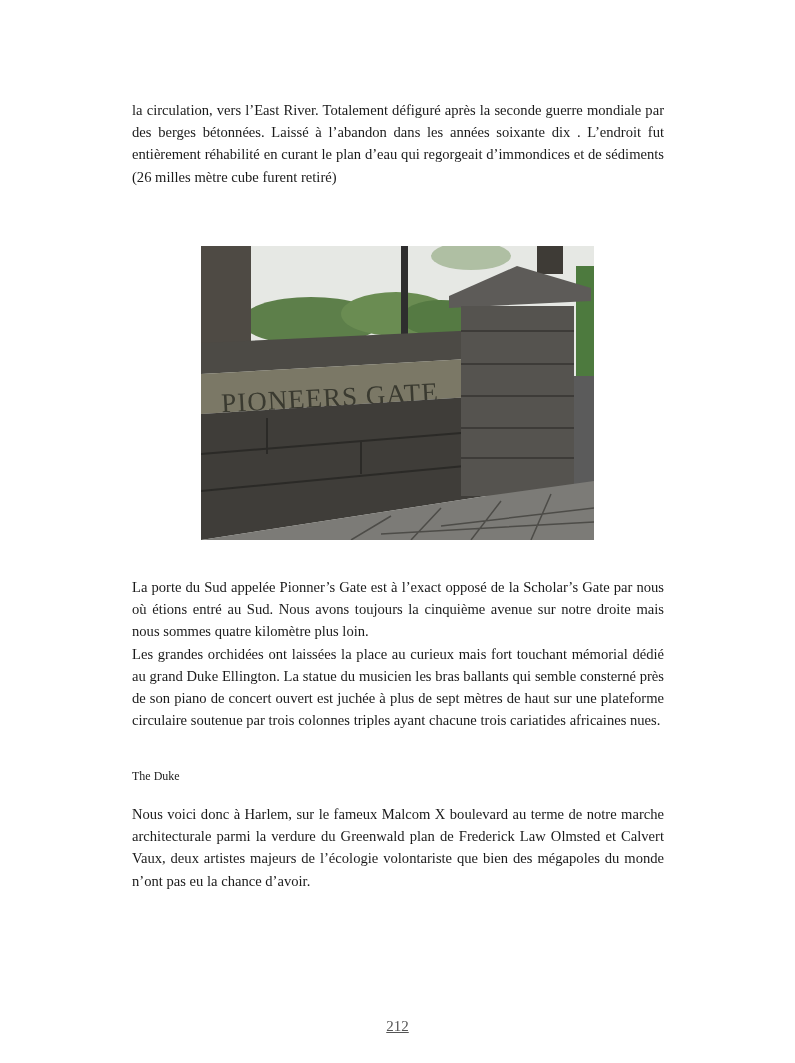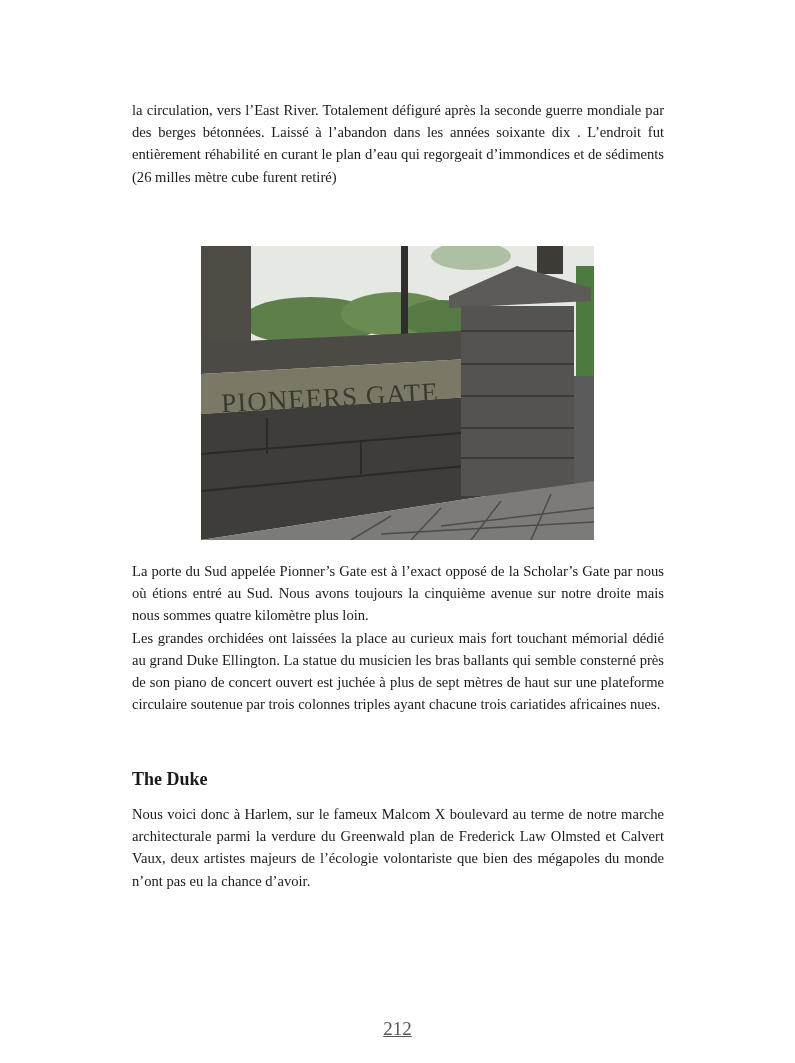--- a/index.html
+++ b/index.html
@@ -4,22 +4,22 @@
 <style>
   html, body { margin:0; padding:0; background:#ffffff; }
   body { width:795px; height:1063px; position:relative; overflow:hidden;
          font-family:"Liberation Serif", "DejaVu Serif", serif; color:#1a1a1a; }
   .page { position:absolute; left:0; top:0; width:795px; height:836px; background:#fff; }
   .text-block { position:absolute; left:132px; width:532px; font-size:14.6px; line-height:22.2px;
                 text-align:justify; }
   .text-block p { margin:0; }
   .last { text-align-last:left; }
   .photo { position:absolute; left:201px; top:246px; width:393px; height:294px; overflow:hidden; background:#d8dcd8; }
-  .caption { position:absolute; left:132px; top:769px; font-size:18px;font-weight:bold; }
-  .page-number { position:absolute; left:0; width:795px; text-align:center; top:1018px; font-size:19px; color:#555;text-decoration:underline; }
+  .caption { position:absolute; left:132px; top:769px; font-size:12px; }
+  .page-number { position:absolute; left:0; width:795px; text-align:center; top:1018px; font-size:15px; color:#555;text-decoration:underline; }
 </style>
 </head>
 <body>
 
 <div class="page">
 
   <div class="text-block" style="top:99px;">
     <p class="last">la circulation, vers l’East River. Totalement défiguré après la seconde guerre mondiale par des berges bétonnées. Laissé à l’abandon dans les années soixante dix . L’endroit fut entièrement réhabilité en curant le plan d’eau qui regorgeait d’immondices et de sédiments (26 milles mètre cube furent retiré)</p>
   </div>
 
@@ -64,21 +64,21 @@
 
       <rect x="373" y="130" width="20" height="120" fill="#5b5b5b"></rect>
 
       <polygon points="0,294 285,250 393,235 393,294" fill="#7c7b77"></polygon>
       <g stroke="#4d4c48" stroke-width="1.5" fill="none">
         <path d="M150,294 L190,270 M210,294 L240,262 M270,294 L300,255 M330,294 L350,248 M240,280 L393,262 M180,288 L393,276"></path>
       </g>
     </svg>
   </div>
 
-  <div class="text-block" style="top:560px;">
+  <div class="text-block" style="top:576px;">
     <p class="last">La porte du Sud appelée Pionner’s Gate est à l’exact opposé de la Scholar’s Gate par nous où étions entré au Sud. Nous avons toujours la cinquième avenue sur notre droite mais nous sommes quatre kilomètre plus loin.</p>
     <p class="last">Les grandes orchidées ont laissées la place au curieux mais fort touchant mémorial dédié au grand Duke Ellington. La statue du musicien les bras ballants qui semble consterné près de son piano de concert ouvert est juchée à plus de sept mètres de haut sur une plateforme circulaire soutenue par trois colonnes triples ayant chacune trois cariatides africaines nues.</p>
   </div>
 
   <div class="caption">The Duke</div>
 
   <div class="text-block" style="top:803px;">
     <p class="last">Nous voici donc à Harlem, sur le fameux Malcom X boulevard au terme de notre marche architecturale parmi la verdure du Greenwald plan de Frederick Law Olmsted et Calvert Vaux, deux artistes majeurs de l’écologie volontariste que bien des mégapoles du monde n’ont pas eu la chance d’avoir.</p>
   </div>
 

